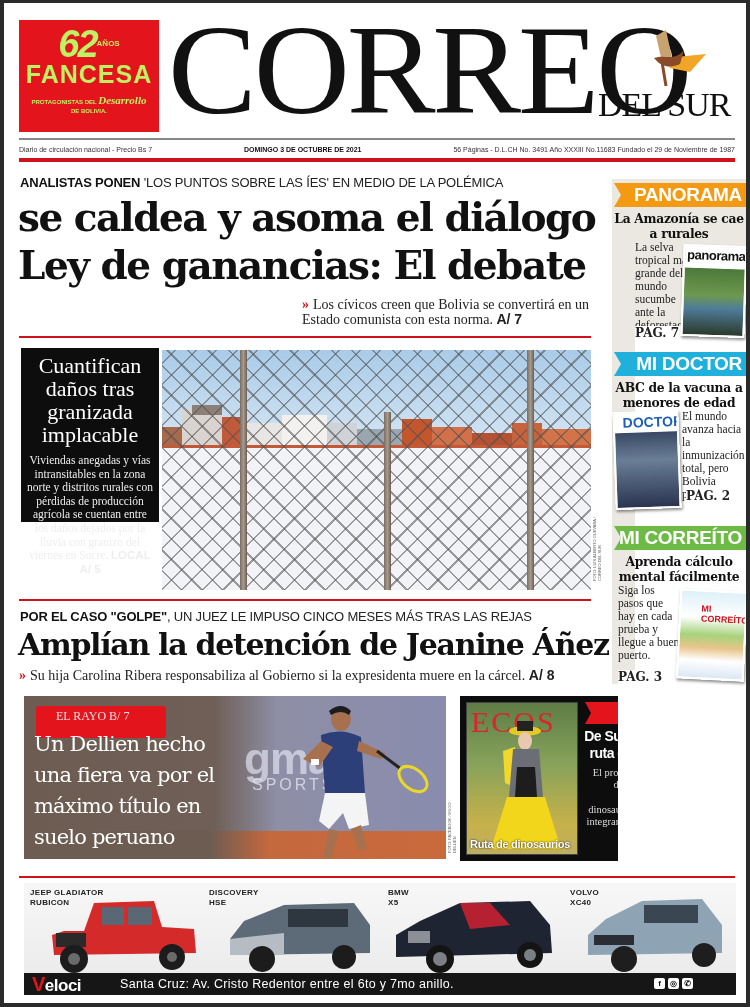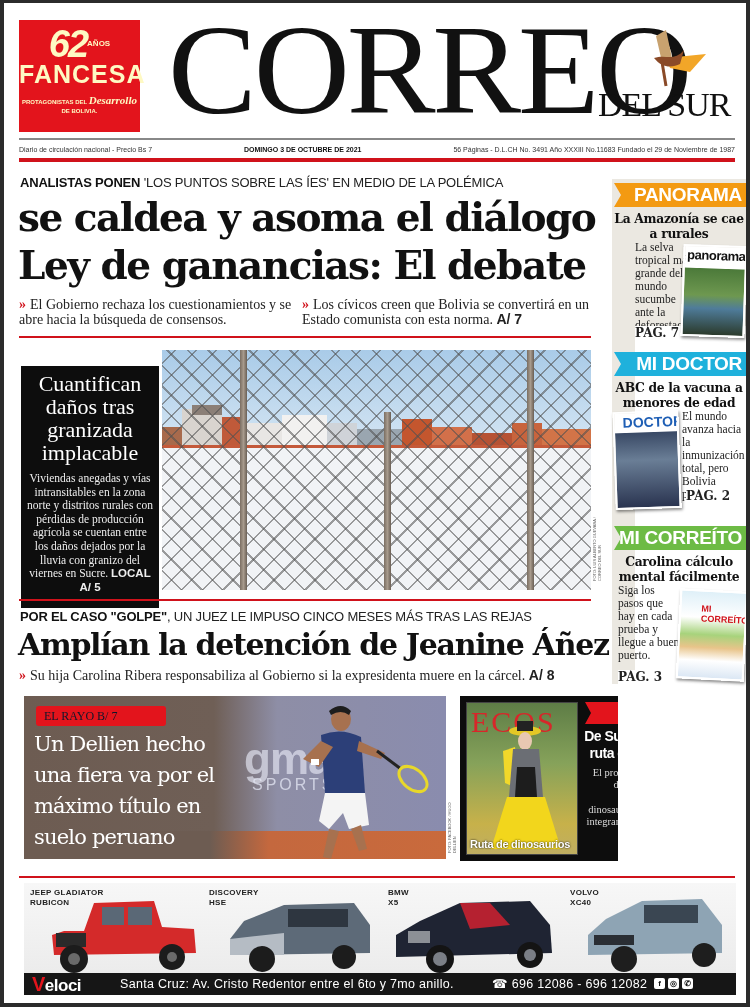--- a/index.html
+++ b/index.html
@@ -4,22 +4,22 @@
 <style>
   * { box-sizing: border-box; margin: 0; padding: 0; }
   html, body { width: 750px; height: 1007px; background: #2b2b2b; overflow: hidden; }
   body { font-family: "Liberation Sans", sans-serif; }
   .page {
     position: absolute; left: 4px; top: 3px; width: 742px; height: 1000px;
     background: #ffffff; overflow: hidden;
   }
   
   .fancesa {
-    position: absolute; left: 15px; top: 17px; width: 121px; height: 112px;
-    background: #e3141c; color: #fef9c3; text-align: center;
+    position: absolute; left: 15px; top: 17px; width: 140px; height: 112px;
+    background: #e3141c; color: #bef264; text-align: center;
   }
   .fancesa .years { font-family: "Liberation Sans", sans-serif; font-weight: bold; font-style: italic; font-size: 38px; line-height: 38px; margin-top: 5px; letter-spacing: -2px; }
   .fancesa .years small { font-size: 8px; font-style: normal; letter-spacing: 0; vertical-align: bottom; }
   .fancesa .brand { font-weight: bold; font-size: 25px; letter-spacing: 1px; line-height: 26px; margin-top: -2px; }
   .fancesa .slogan { font-size: 6px; font-weight: bold; margin-top: 9px; line-height: 9px; }
   .fancesa .slogan em { font-family: "Liberation Serif", serif; font-style: italic; font-size: 11px; font-weight: bold; }
   .logo-correo {
     position: absolute; left: 164px; top: 2px; height: 130px;
     font-family: "Liberation Serif", serif; font-size: 128px; line-height: 130px;
     color: #111; letter-spacing: -3px; transform: scaleX(1.04); transform-origin: left;
@@ -43,21 +43,21 @@
   .headline {
     position: absolute; font-family: "DejaVu Serif", serif; font-weight: bold; color: #111;
     letter-spacing: -1.5px;
   }
   .deck { position: absolute; font-family: "Liberation Serif", serif; font-size: 14px; line-height: 15px; color: #222; }
   .deck .arrow { color: #d0121b; font-weight: bold; margin-right: 4px; }
   .deck b { font-family: "Liberation Sans", sans-serif; }
 
   
   .hail-box {
-    position: absolute; left: 17px; top: 363px; width: 138px; height: 242px;
+    position: absolute; left: 17px; top: 345px; width: 138px; height: 174px;
     background: #0d0d0d; color: #fff; text-align: center; padding: 6px 4px;
   }
   .hail-box .title { font-family: "Liberation Serif", serif; font-size: 22px; line-height: 23px; }
   .hail-box .body { font-family: "Liberation Serif", serif; font-size: 11.5px; line-height: 13.6px; margin-top: 8px; color: #eee; }
   .hail-box .body b { font-family: "Liberation Sans", sans-serif; }
   .hail-photo {
     position: absolute; left: 158px; top: 347px; width: 429px; height: 240px; overflow: hidden;
     background: linear-gradient(#a9cbe8 0%, #cfe2f2 35%, #e8eef3 37%, #f4f6f8 100%);
   }
   .hail-photo .buildings { position: absolute; left: 0; top: 55px; width: 100%; height: 45px; }
@@ -72,22 +72,22 @@
   .credit-vert { position: absolute; font-size: 4px; color: #666; writing-mode: vertical-rl; transform: rotate(180deg); }
 
   
   
   .sport {
     position: absolute; left: 20px; top: 693px; width: 422px; height: 163px; overflow: hidden;
     background: linear-gradient(90deg, #6d5c52 0%, #6f5f56 45%, #8e8ea6 60%, #8a8cae 100%);
   }
   .sport .court { position: absolute; left: 0; bottom: 0; width: 100%; height: 28px; background: linear-gradient(90deg,#6d5c52 0%, #6d5c52 44%, #c4683e 58%, #c96a3c 100%); }
   .sport .tag {
-    position: absolute; left: 12px; top: 10px; width: 130px; height: 20px; background: #e3141c; border-radius: 3px;
-    color: #0f172a; font-family: "Liberation Serif", serif; font-size: 12px; line-height: 20px; padding-left: 8px;
+    position: absolute; left: 12px; top: 10px; width: 130px; height: 32px; background: #e3141c; border-radius: 3px;
+    color: #e5e5e5; font-family: "Liberation Serif", serif; font-size: 12px; line-height: 20px; padding-left: 20px;
   }
   .sport .title {
     position: absolute; left: 10px; top: 33px; width: 210px;
     font-family: "DejaVu Serif", serif; font-size: 21px; line-height: 31px; color: #fff; letter-spacing: -0.8px;
   }
   .sport .sponsor { position: absolute; left: 220px; top: 38px; font-weight: bold; font-size: 44px; color: rgba(230,232,245,.65); letter-spacing: -1px; }
   .sport .sponsor2 { position: absolute; left: 228px; top: 80px; font-size: 16px; color: rgba(230,232,245,.75); letter-spacing: 3px; }
   .player { position: absolute; left: 265px; top: 5px; width: 140px; height: 158px; }
 
   
@@ -162,23 +162,20 @@
     <span>Diario de circulación nacional - Precio Bs 7</span>
     <span class="date">DOMINGO 3 DE OCTUBRE DE 2021</span>
     <span>56 Páginas - D.L.CH No. 3491 Año XXXIII No.11683 Fundado el 29 de Noviembre de 1987</span>
   </div>
   <div class="rule-red" style="top:155px;height:4px;"></div>
 
   <div class="kicker" style="left:16px;top:172px;"><b>ANALISTAS PONEN</b><span> 'LOS PUNTOS SOBRE LAS ÍES' EN MEDIO DE LA POLÉMICA</span></div>
   <div class="headline" style="left:14px;top:190px;font-size:39px;line-height:48px;width:580px;">
     <div>se caldea y asoma el diálogo</div>
     <div>Ley de ganancias: El debate</div>
-  </div>
-  <div class="deck" style="left:15px;top:294px;width:285px;">
-    <span class="arrow">»</span><span>El Gobierno rechaza los cuestionamientos y se abre hacia la búsqueda de consensos.</span>
   </div>
   <div class="deck" style="left:298px;top:294px;width:290px;">
     <span class="arrow">»</span><span>Los cívicos creen que Bolivia se convertirá en un Estado comunista con esta norma.</span> <b>A/ 7</b>
   </div>
   <div class="rule-red" style="top:333px;width:572px;height:2px;"></div>
 
   <div class="hail-box">
     <div class="title">Cuantifican daños tras granizada implacable</div>
     <div class="body"><span>Viviendas anegadas y vías intransitables en la zona norte y distritos rurales con pérdidas de producción agrícola se cuentan entre los daños dejados por la lluvia con granizo del viernes en Sucre.</span> <b>LOCAL A/ 5</b></div>
   </div>
@@ -274,21 +271,21 @@
       <div class="title">ABC de la vacuna a menores de edad</div>
       <div class="text" style="left:70px;top:58px;width:64px;">El mundo avanza hacia la inmunización total, pero Bolivia parece lejos.</div>
       <div class="page" style="left:74px;top:137px;">PÁG. 2</div>
       <div class="mag" style="left:2px;top:59px;width:66px;height:98px;background:linear-gradient(#ffffff 0%, #fff 20%, #3a4a66 21%, #6a7e96 50%, #2a3450 100%);transform:rotate(-2deg);">
         <div style="font-weight:bold;font-size:14px;color:#1f5fb5;padding-left:8px;line-height:18px;">DOCTOR</div>
       </div>
     </div>
 
     <div class="promo" style="top:347px;height:158px;">
       <div class="banner" style="background:#6dbb45;">MI CORREÍTO</div>
-      <div class="title">Carolina cálculo mental fácilmente</div>
+      <div class="title">Aprenda cálculo mental fácilmente</div>
       <div class="text" style="left:6px;top:58px;width:62px;">Siga los pasos que hay en cada prueba y llegue a buen puerto.</div>
       <div class="page" style="left:6px;top:144px;">PÁG. 3</div>
       <div class="mag" style="left:66px;top:64px;width:68px;height:90px;background:linear-gradient(#dff0f8 0%, #fff 30%, #a7d37c 50%, #e8c48a 65%, #ffffff 80%, #dbe7f4 100%);transform:rotate(3deg);">
         <div style="font-weight:bold;font-size:9px;color:#d0121b;padding-left:20px;padding-top:12px;line-height:10px;">MI CORREÍTO</div>
       </div>
     </div>
   </div>
 
   <div class="rule-red" style="top:873px;height:2px;"></div>
   <div class="ad">
@@ -339,21 +336,20 @@
       <path d="M6,46 L24,30 L60,12 L120,10 L140,36 L140,64 L6,66 Z" fill="#8ea4b4"></path>
       <rect x="62" y="16" width="54" height="18" fill="#3a4652"></rect>
       <rect x="12" y="46" width="40" height="10" fill="#2a2e34"></rect>
       <circle cx="42" cy="70" r="13" fill="#1e1e1e"></circle>
         <circle cx="122" cy="66" r="12" fill="#1e1e1e"></circle>
     </svg>
 
     <div class="footer">
       <div class="brand"><span class="v">V</span><span>eloci</span></div>
       <div class="addr">Santa Cruz: Av. Cristo Redentor entre el 6to y 7mo anillo.</div>
-      <div class="phone"><span>☎ </span><span>696 12086 - 696 12082</span></div>
       <div class="social">
         <span>f</span>
         <span>◎</span>
         <span>✆</span>
       </div>
     </div>
   </div>
 </div>
 
 </body></html>

